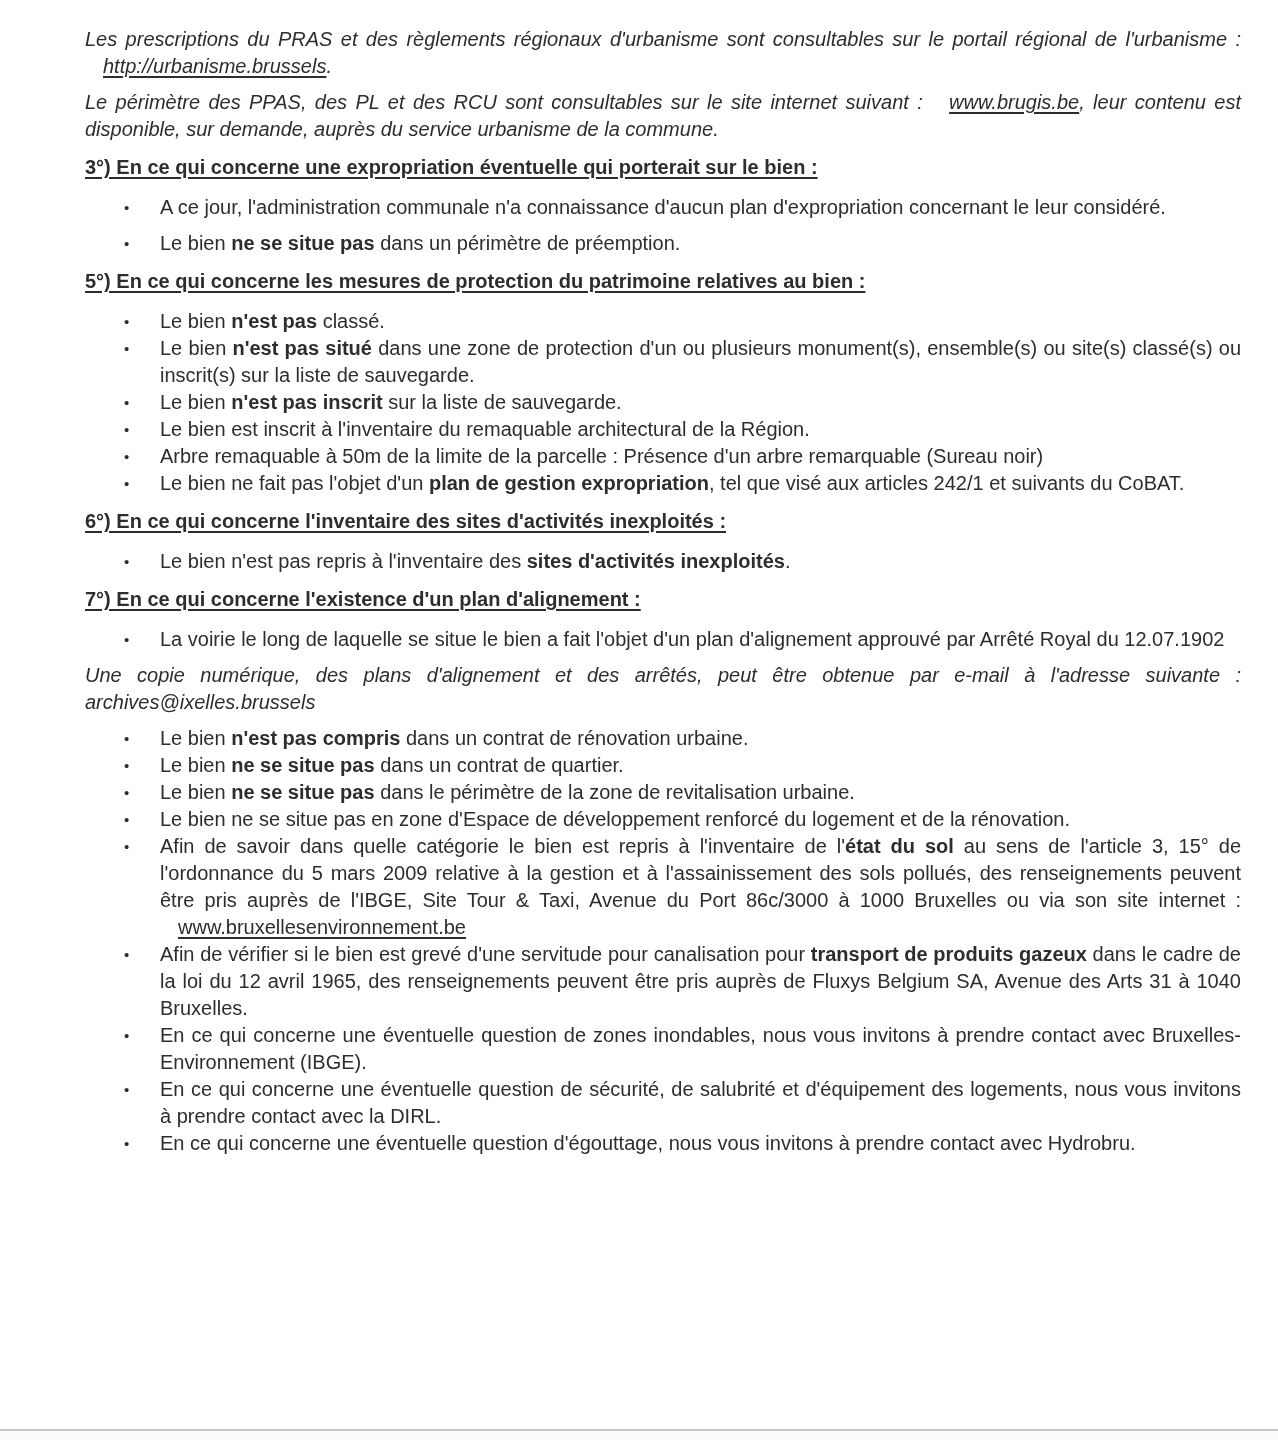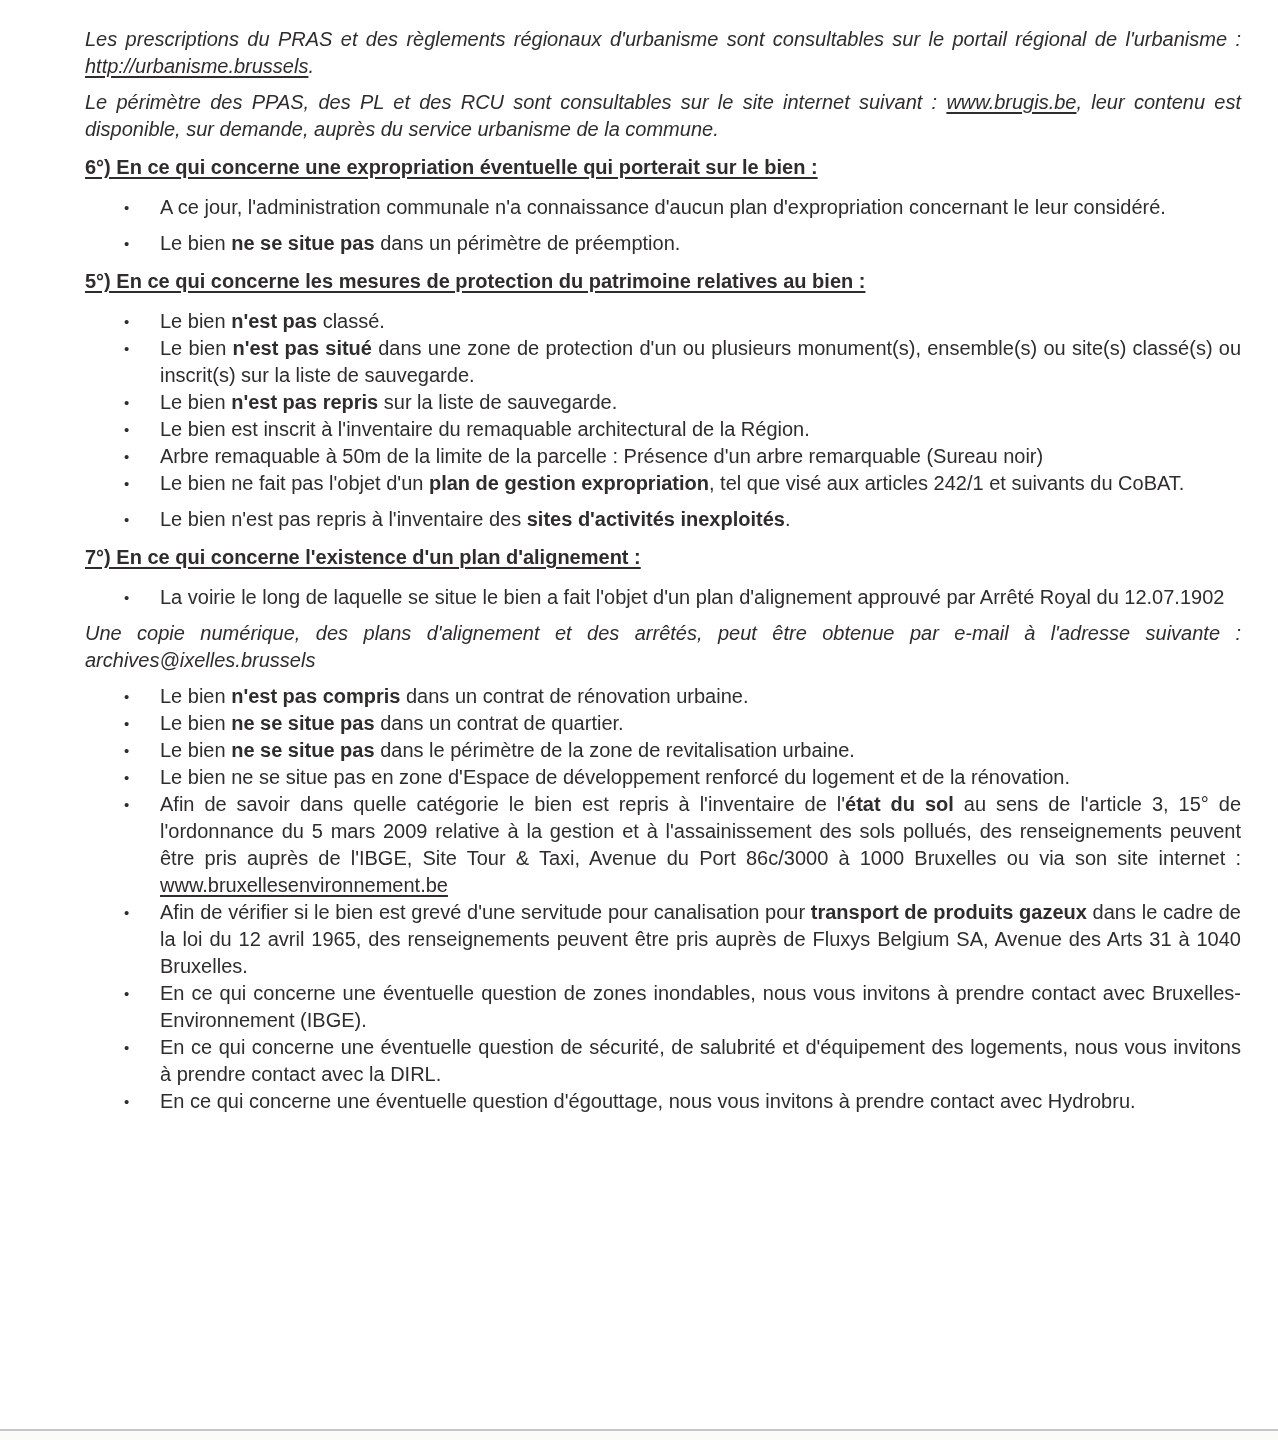--- a/index.html
+++ b/index.html
@@ -45,21 +45,21 @@
     margin-left: 39px;
     font-size: 15px;
     line-height: 27px;
     color: #2e2d2c;
   }
   .li .txt {
     flex: 1;
     text-align: justify;
   }
   .b { font-weight: 700; margin-top: 8px; }
-  .u { text-decoration: underline; text-underline-offset: 3px; }
+  .u { text-decoration: underline; text-underline-offset: 3px; margin-left: 18px; }
   .bottom-rule {
     position: absolute;
     left: 0;
     right: 0;
     top: 1429px;
     border-top: 2px solid #c6c6c6;
   }
   .bottom-area {
     position: absolute;
     left: 0;
@@ -69,21 +69,21 @@
     background: #fbfbfa;
   }
 </style>
 </head>
 <body>
 
 <div class="doc">
   <div>
       <div class="para italic"><span>Les prescriptions du PRAS et des règlements régionaux d'urbanisme sont consultables sur le portail régional de l'urbanisme : </span><span class="u">http://urbanisme.brussels</span><span>.</span></div>
       <div class="para italic"><span>Le périmètre des PPAS, des PL et des RCU sont consultables sur le site internet suivant : </span><span class="u">www.brugis.be</span><span>, leur contenu est disponible, sur demande, auprès du service urbanisme de la commune.</span></div>
-      <div class="heading"><span>6°) En ce qui concerne une expropriation éventuelle qui porterait sur le bien :</span></div>
+      <div class="heading"><span>3°) En ce qui concerne une expropriation éventuelle qui porterait sur le bien :</span></div>
       <div class="list">
         <div class="li">
           <span class="dot">•</span>
           <span class="txt"><span>A ce jour, l'administration communale n'a connaissance d'aucun plan d'expropriation concernant le leur considéré.</span></span>
         </div>
       </div>
       <div class="list">
         <div class="li">
           <span class="dot">•</span>
           <span class="txt"><span>Le bien </span><span class="b">ne se situe pas</span><span> dans un périmètre de préemption.</span></span>
@@ -94,35 +94,36 @@
         <div class="li">
           <span class="dot">•</span>
           <span class="txt"><span>Le bien </span><span class="b">n'est pas</span><span> classé.</span></span>
         </div>
         <div class="li">
           <span class="dot">•</span>
           <span class="txt"><span>Le bien </span><span class="b">n'est pas situé</span><span> dans une zone de protection d'un ou plusieurs monument(s), ensemble(s) ou site(s) classé(s) ou inscrit(s) sur la liste de sauvegarde.</span></span>
         </div>
         <div class="li">
           <span class="dot">•</span>
-          <span class="txt"><span>Le bien </span><span class="b">n'est pas repris</span><span> sur la liste de sauvegarde.</span></span>
+          <span class="txt"><span>Le bien </span><span class="b">n'est pas inscrit</span><span> sur la liste de sauvegarde.</span></span>
         </div>
         <div class="li">
           <span class="dot">•</span>
           <span class="txt"><span>Le bien est inscrit à l'inventaire du remaquable architectural de la Région.</span></span>
         </div>
         <div class="li">
           <span class="dot">•</span>
           <span class="txt"><span>Arbre remaquable à 50m de la limite de la parcelle : Présence d'un arbre remarquable (Sureau noir)</span></span>
         </div>
         <div class="li">
           <span class="dot">•</span>
           <span class="txt"><span>Le bien ne fait pas l'objet d'un </span><span class="b">plan de gestion expropriation</span><span>, tel que visé aux articles 242/1 et suivants du CoBAT.</span></span>
         </div>
       </div>
+      <div class="heading"><span>6°) En ce qui concerne l'inventaire des sites d'activités inexploités :</span></div>
       <div class="list">
         <div class="li">
           <span class="dot">•</span>
           <span class="txt"><span>Le bien n'est pas repris à l'inventaire des </span><span class="b">sites d'activités inexploités</span><span>.</span></span>
         </div>
       </div>
       <div class="heading"><span>7°) En ce qui concerne l'existence d'un plan d'alignement :</span></div>
       <div class="list">
         <div class="li">
           <span class="dot">•</span>

